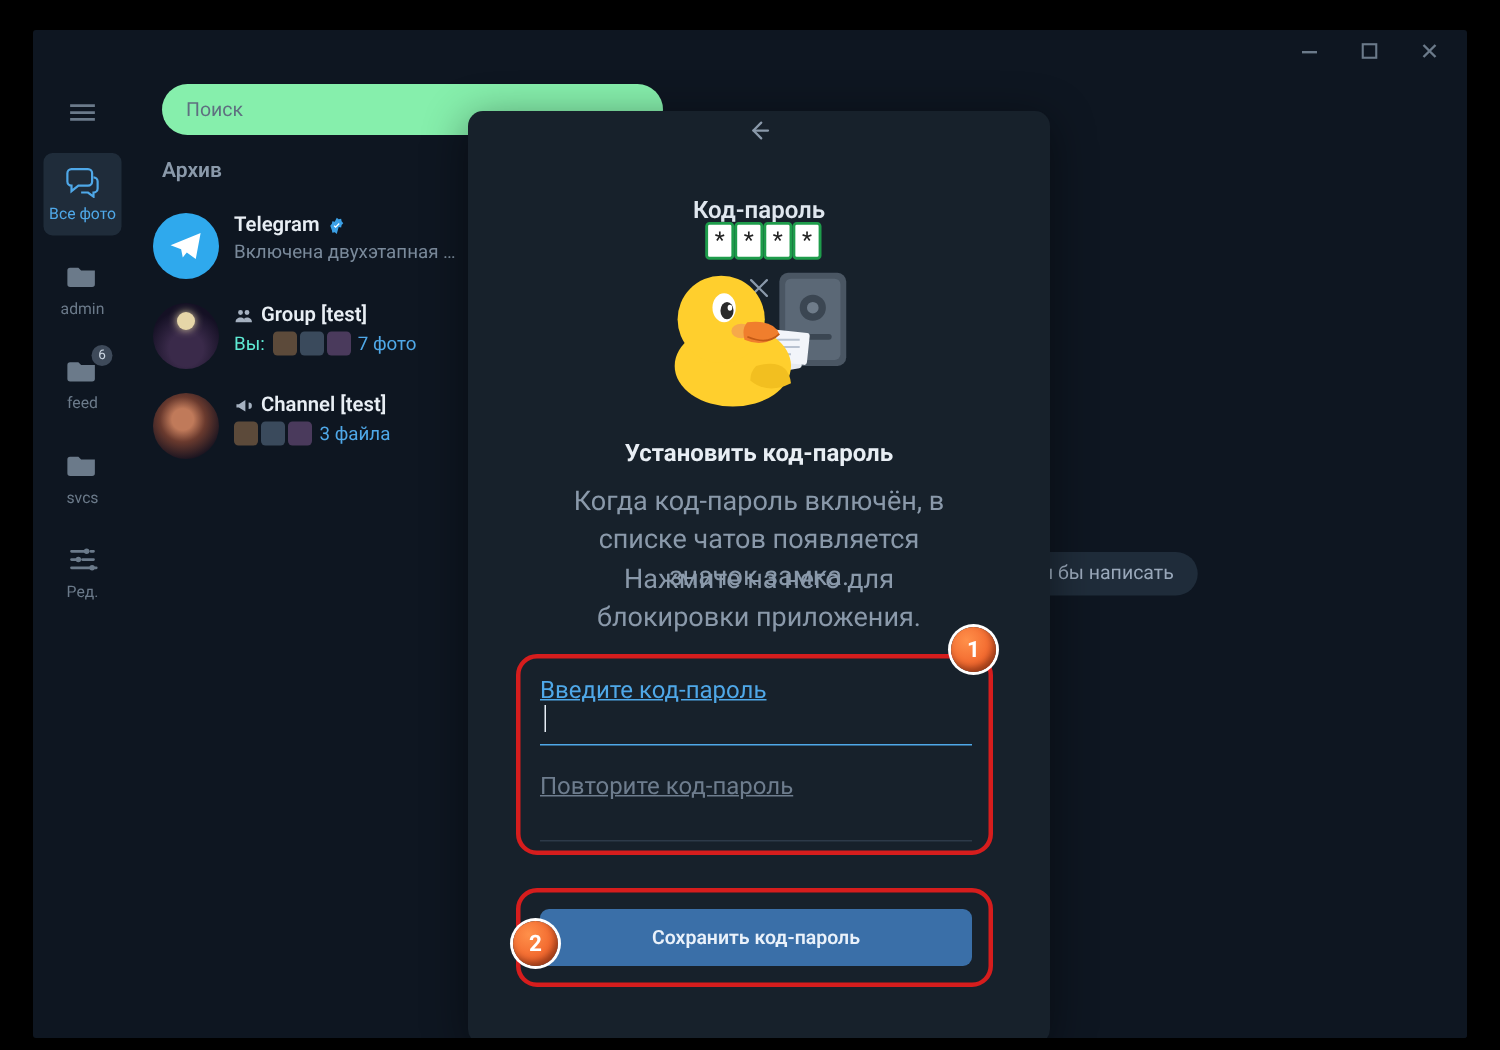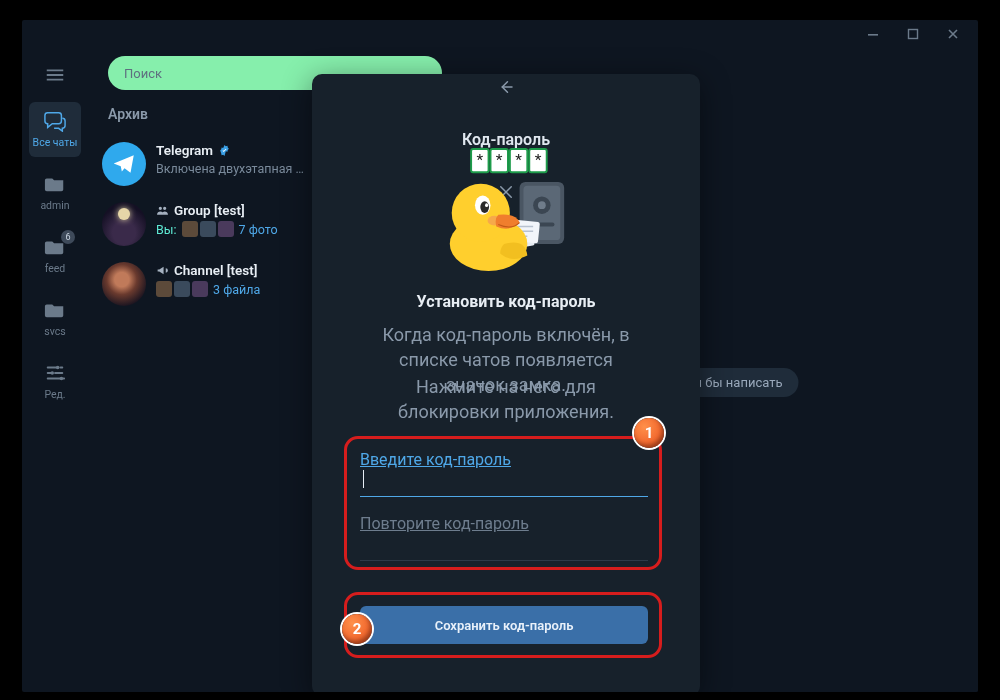--- a/index.html
+++ b/index.html
@@ -187,21 +187,21 @@
     <div class="rail-btn menu-burger">
       <svg class="rail-icon" viewBox="0 0 24 24">
           <path d="M3 6h18v2H3zM3 11h18v2H3zM3 16h18v2H3z"></path>
         </svg>
     </div>
     <div class="rail-btn active">
       <svg class="rail-icon" viewBox="0 0 24 24">
           <path d="M4 3h12a3 3 0 0 1 3 3v6a3 3 0 0 1-3 3H9l-5 4v-4a3 3 0 0 1-3-3V6a3 3 0 0 1 3-3z" fill="none" stroke="currentColor" stroke-width="1.6"></path>
           <path d="M20 9a3 3 0 0 1 3 3v5a3 3 0 0 1-3 3v3l-4-3h-5" fill="none" stroke="currentColor" stroke-width="1.6"></path>
         </svg>
-      <span class="label">Все чаты</span>
+      <span class="label">Все фото</span>
     </div>
     <div class="rail-btn">
       <svg class="rail-icon" viewBox="0 0 24 24">
           <path d="M3 6h6l2 2h10v10a2 2 0 0 1-2 2H3a2 2 0 0 1-2-2V8a2 2 0 0 1 2-2z"></path>
         </svg>
       <span class="label">admin</span>
     </div>
     <div class="rail-btn">
       <svg class="rail-icon" viewBox="0 0 24 24">
           <path d="M3 6h6l2 2h10v10a2 2 0 0 1-2 2H3a2 2 0 0 1-2-2V8a2 2 0 0 1 2-2z"></path>

